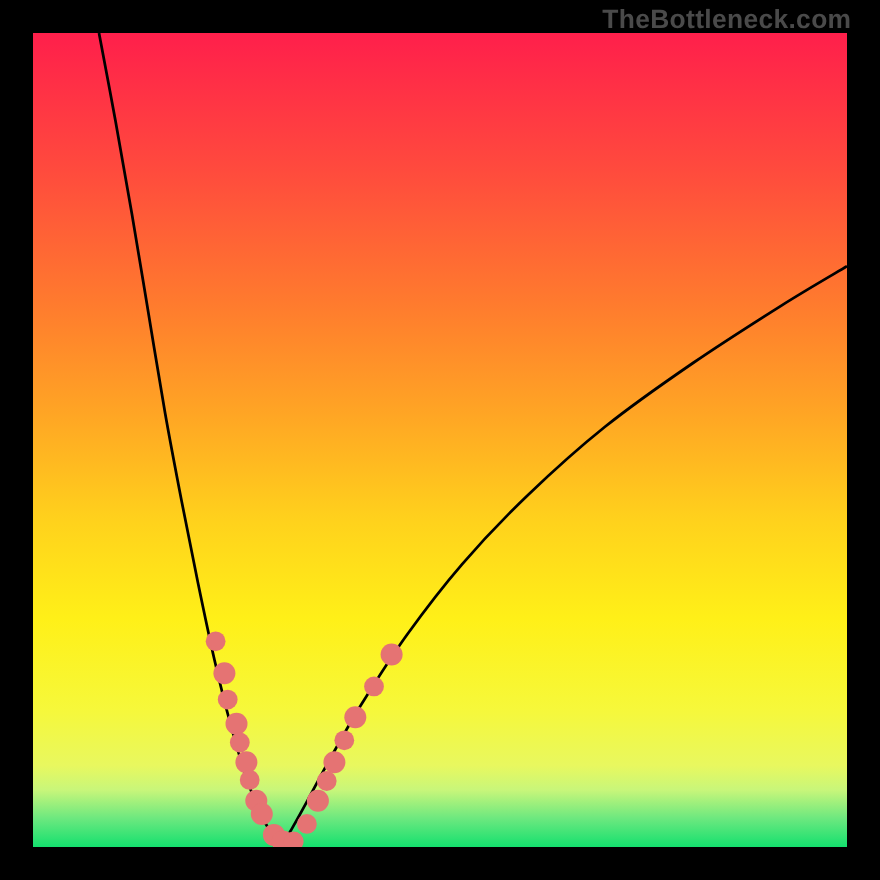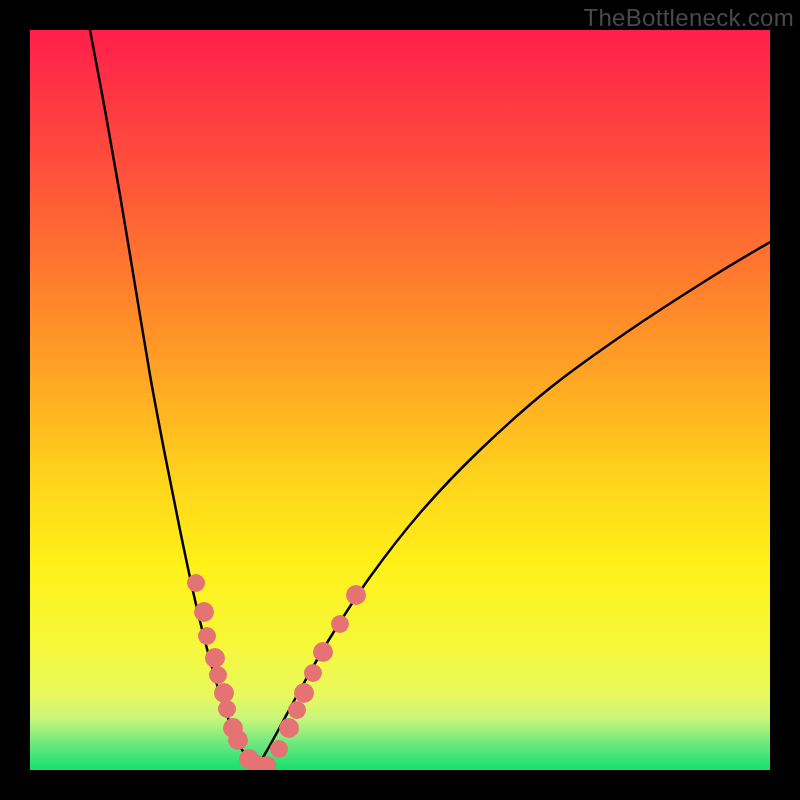--- a/index.html
+++ b/index.html
@@ -35,24 +35,24 @@
       var(--c6) 83%,
       var(--c7) 90%,
       var(--c8) 93%,
       var(--c9) 96.5%,
       var(--c10) 100%
     );
   }
   .watermark {
     position: absolute;
     top: 4px;
-    right: 6px;
+    right: 26px;
     font-family: Arial, Helvetica, sans-serif;
     font-size: 24px;
-    font-weight: 400;
+    font-weight: 700;
     color: #4a4a4a;
     letter-spacing: 0.3px;
   }
   svg.curves {
     position: absolute;
     left: 0;
     top: 0;
     width: 740px;
     height: 740px;
   }

